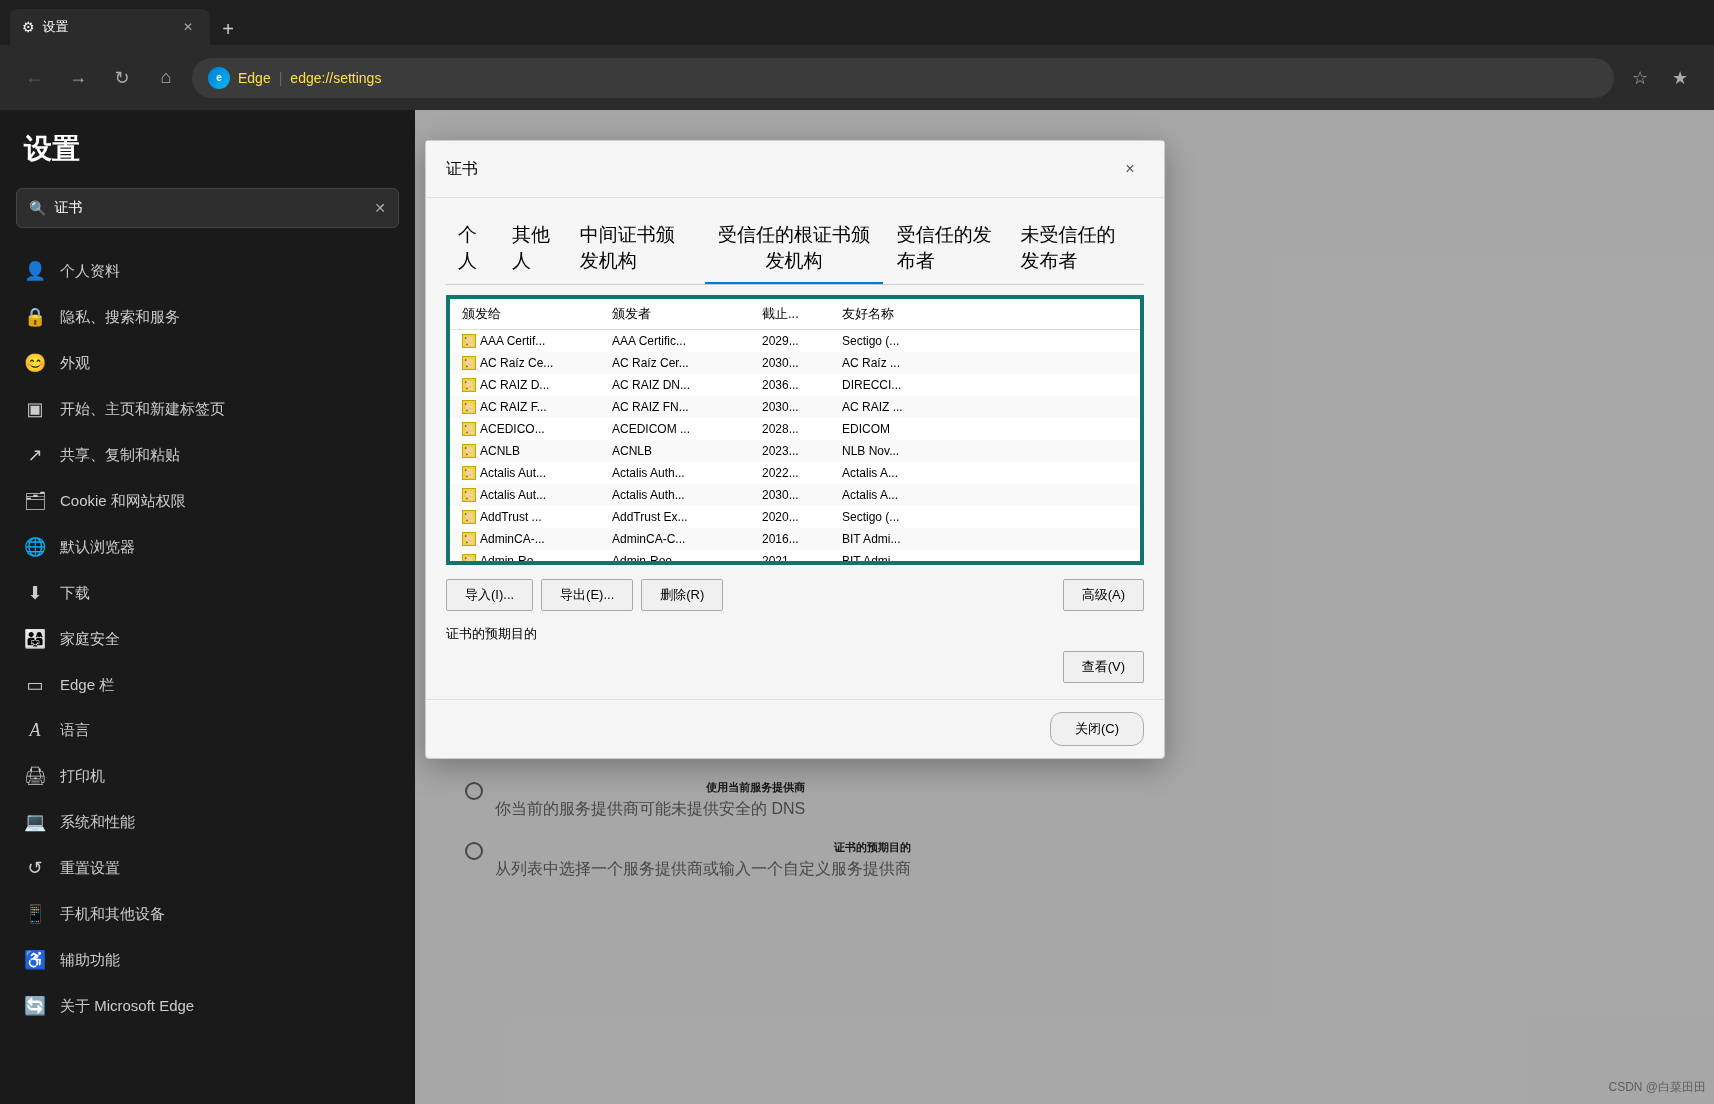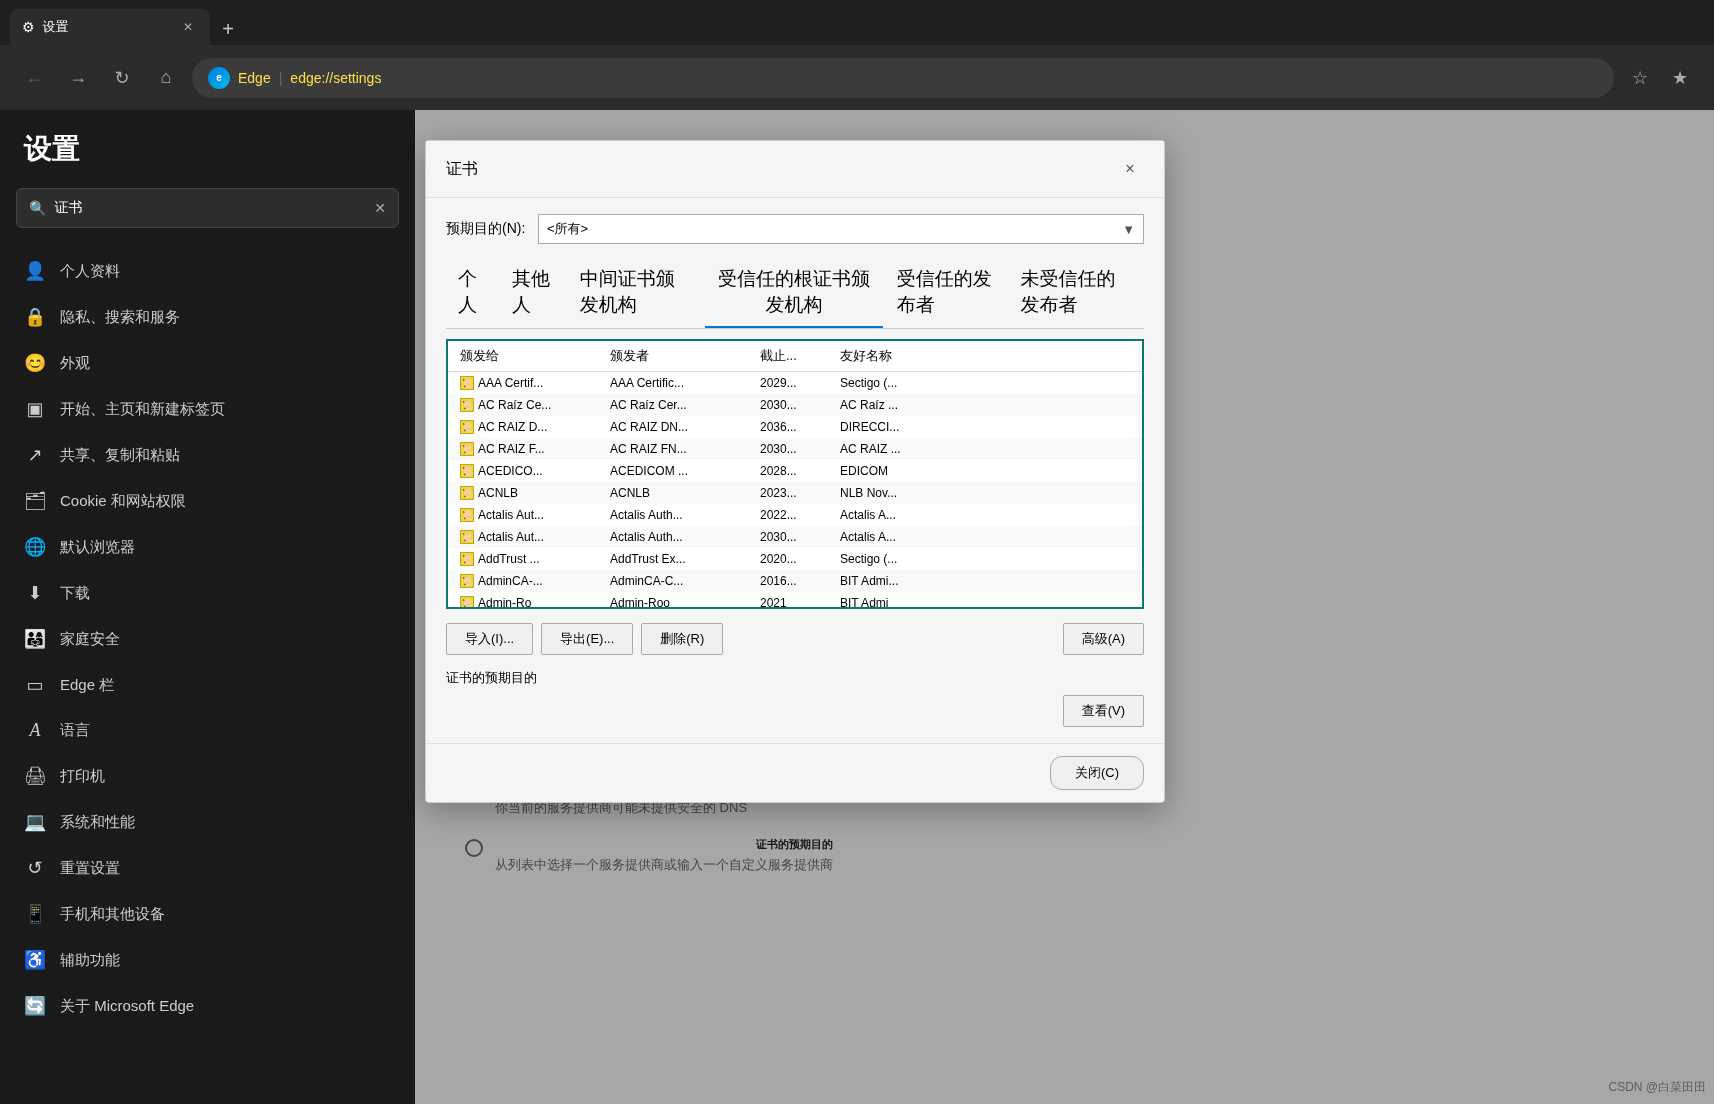--- a/index.html
+++ b/index.html
@@ -51,21 +51,21 @@
     .purpose-dropdown { flex: 1; border: 1px solid #aaa; background: #fff; height: 30px; padding: 0 8px; font-size: 13px; display: flex; align-items: center; justify-content: space-between; cursor: pointer; }
     .purpose-dropdown-text { color: #000; }
     .purpose-dropdown-arrow { color: #555; }
 
     
     .cert-tabs { display: flex; gap: 2px; margin-bottom: 10px; border-bottom: 1px solid #ccc; }
     .cert-tab { padding: 8px 12px; font-size: 19px; color: #000; cursor: pointer; border-bottom: 2px solid transparent; }
     .cert-tab.active { border-bottom: 2px solid #0078d7; text-align: center; }
 
     
-    .cert-list-container { border: 2px solid #0f766e; background: #fff; height: 270px; overflow: hidden; position: relative; }
+    .cert-list-container { border: 4px solid #0f766e; background: #fff; height: 270px; overflow: hidden; position: relative; }
     .cert-list-header { display: grid; grid-template-columns: 150px 150px 80px 1fr; padding: 4px 8px; background: #fff; border-bottom: 1px solid #ddd; }
     .cert-list-col-header { font-size: 13px; color: #000; font-weight: 400; padding: 2px 4px; }
     .cert-list-body { overflow-y: auto; height: calc(100% - 28px); }
     .cert-row { display: grid; grid-template-columns: 150px 150px 80px 1fr; padding: 3px 8px; font-size: 12px; color: #000; align-items: center; }
     .cert-row:nth-child(even) { background: #f9f9f9; }
     .cert-cell { padding: 1px 4px; overflow: hidden; text-overflow: ellipsis; white-space: nowrap; display: flex; align-items: center; gap: 4px; }
     .cert-icon { width: 14px; height: 14px; background: #e8d44d; border: 1px solid #c8a800; flex-shrink: 0; display: flex; align-items: center; justify-content: center; font-size: 8px; }
 
     
     .cert-actions { display: flex; gap: 8px; margin-top: 14px; align-items: center; }
@@ -79,21 +79,21 @@
 
     
     .dialog-footer { display: flex; justify-content: flex-end; padding: 12px 20px; border-top: 1px solid #e0e0e0; }
     .close-btn { border: 1px solid #aaa; background: #f0f0f0; padding: 7px 24px; font-size: 13px; cursor: pointer; border-radius: 12px; }
 
     
     .page-bg-content { padding: 20px; }
     .radio-option { display: flex; align-items: flex-start; gap: 12px; margin-bottom: 20px; }
     .radio-circle { width: 18px; height: 18px; border: 2px solid #666; border-radius: 50%; flex-shrink: 0; margin-top: 2px; }
     .radio-text h3 { font-size: 11px; color: #222; margin-bottom: 4px; text-align: right; }
-    .radio-text p { font-size: 13px; color: #666; }
+    .radio-text p { font-size: 16px; color: #666; }
 
     
     .watermark { position: absolute; bottom: 8px; right: 8px; font-size: 12px; color: #888; }
   </style>
 </head>
 <body>
 
 <div class="browser-chrome">
   <div class="tab-bar">
     <div class="tab">
@@ -221,27 +221,20 @@
 
     <div class="dialog-overlay"></div>
 
     <div class="dialog">
       <div class="dialog-title-bar">
         <span class="dialog-title-text">证书</span>
         <div class="dialog-close-btn">×</div>
       </div>
       <div class="dialog-body">
 
-        <div class="purpose-row">
-          <span class="purpose-label">预期目的(N):</span>
-          <div class="purpose-dropdown">
-            <span class="purpose-dropdown-text">&lt;所有&gt;</span>
-            <span class="purpose-dropdown-arrow">▼</span>
-          </div>
-        </div>
 
         <div class="cert-tabs">
           <div class="cert-tab">个人</div>
           <div class="cert-tab">其他人</div>
           <div class="cert-tab">中间证书颁发机构</div>
           <div class="cert-tab active">受信任的根证书颁发机构</div>
           <div class="cert-tab">受信任的发布者</div>
           <div class="cert-tab">未受信任的发布者</div>
         </div>
 

